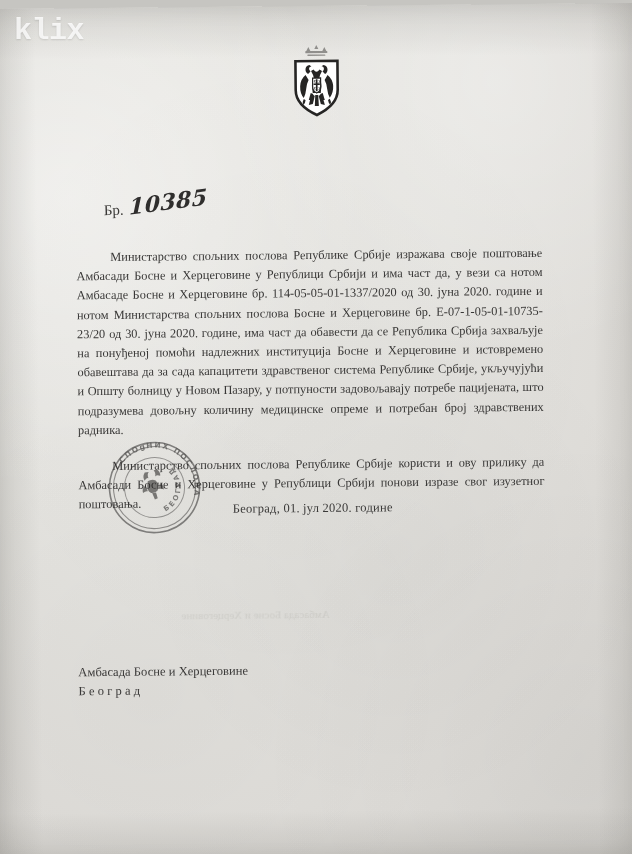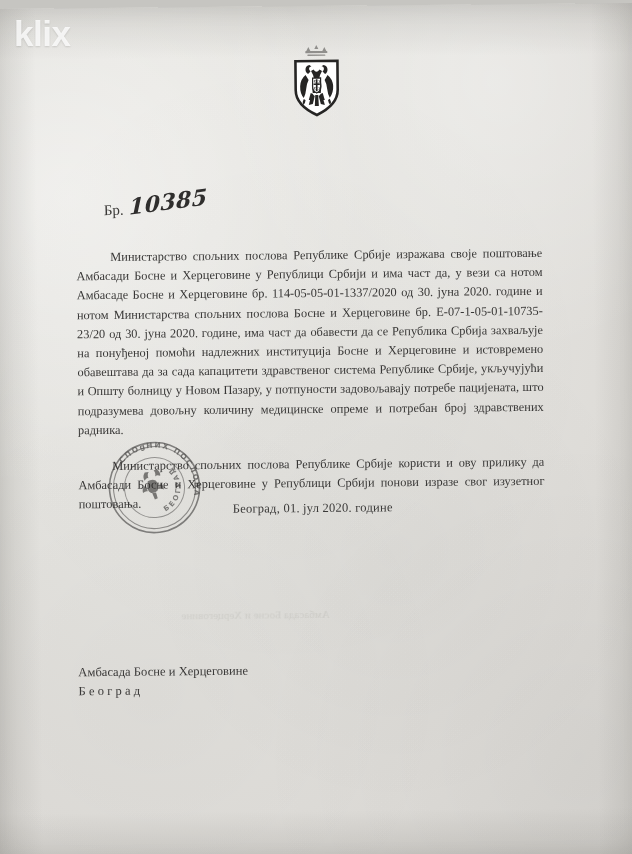--- a/index.html
+++ b/index.html
@@ -62,22 +62,22 @@
       linear-gradient(to bottom, rgba(120,118,112,0.18) 0%, rgba(120,118,112,0) 6%,
                                  rgba(120,118,112,0) 94%, rgba(120,118,112,0.22) 100%);
     pointer-events: none;
   }
 
   
   .watermark {
     position: absolute;
     left: 14px;
     top: 14px;
-    font-family: Liberation Sans, sans-serif;
-    font-size: 35px;
+    font-family: Liberation Mono, monospace;
+    font-size: 30px;
     font-weight: 700;
     letter-spacing: -0.5px;
     color: rgba(255,255,255,0.80);
     text-shadow: 0 1px 2px rgba(0,0,0,0.12);
     z-index: 40;
     user-select: none;
   }
 
   
   .content-layer {

